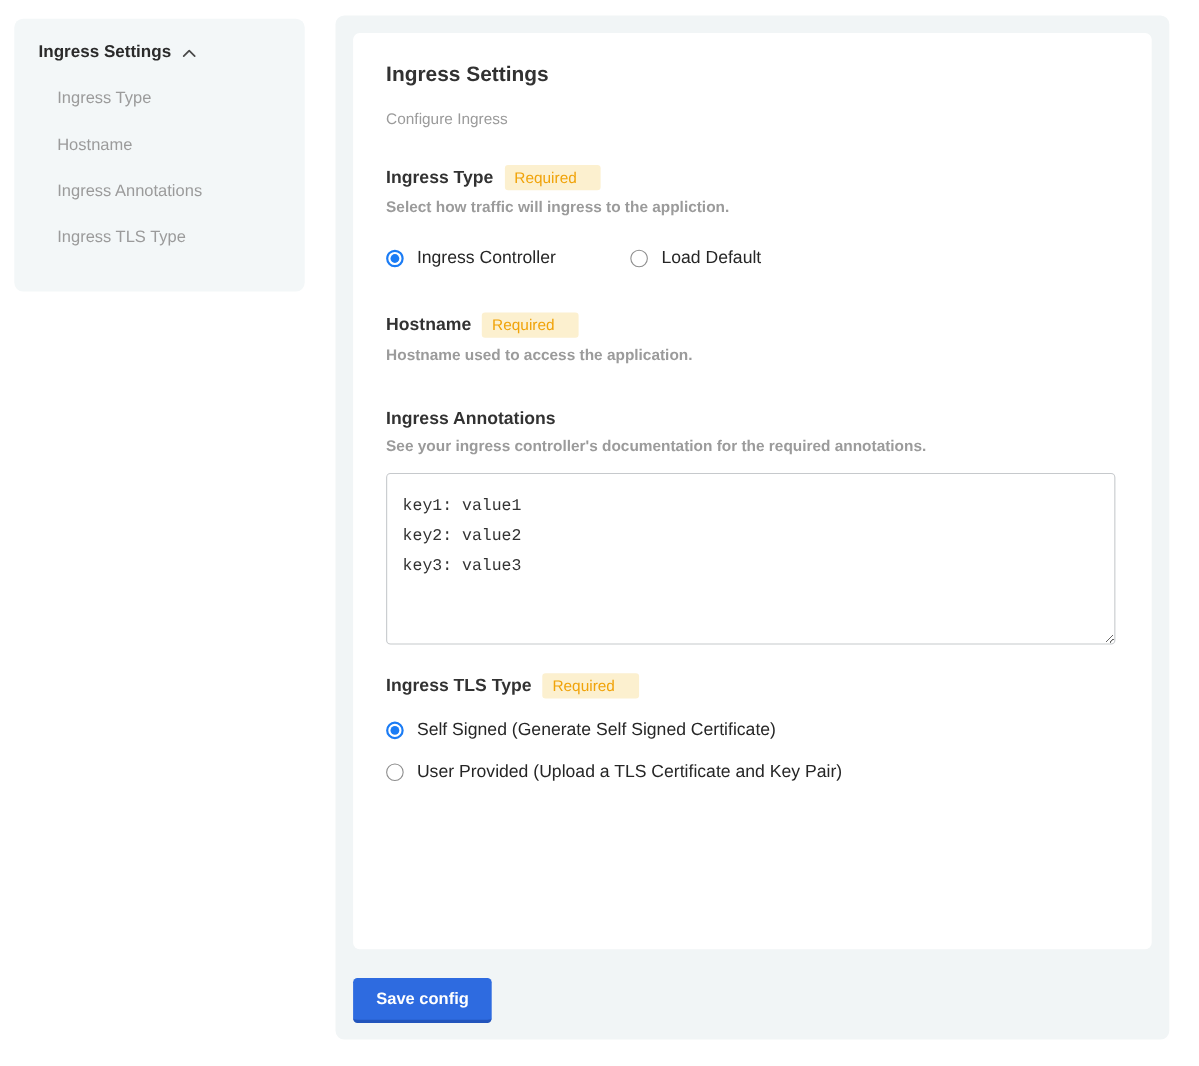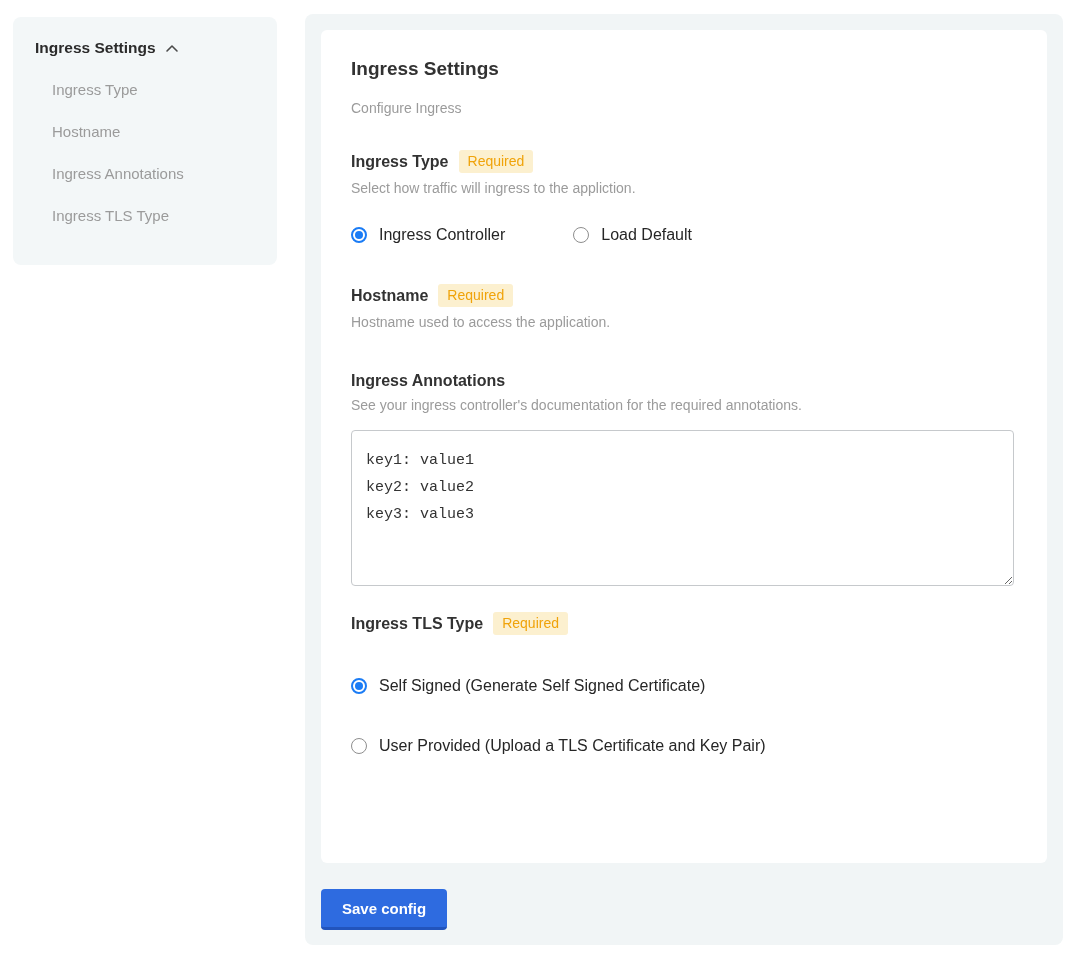--- a/index.html
+++ b/index.html
@@ -54,44 +54,44 @@
   .card-title { font-size: 19px; font-weight: bold; color: #323232; }
   .card-subtitle { margin-top: 20px; font-size: 14px; color: #9b9b9b; }
 
   .section { margin-top: 34px; }
   .section-heading-row { display: flex; align-items: center; gap: 10px; }
   .section-heading { font-size: 16px; font-weight: bold; color: #323232; }
   .required-badge {
     font-size: 14px;
     color: #f0a30a;
     background: #fcf0cf;
-    padding: 3px 9px 4px 9px;
+    padding: 3px 22px 4px 9px;
     border-radius: 3px;
   }
-  .section-desc { margin-top: 7px; font-size: 14px; color: #9b9b9b; }
+  .section-desc { margin-top: 7px; font-size: 14px; color: #9b9b9b; font-weight: bold; }
 
   
   .radio-row { display: flex; align-items: center; gap: 68px; margin-top: 30px; }
   .radio-option { display: flex; align-items: center; gap: 12px; cursor: pointer; }
   .radio-circle {
     width: 16px; height: 16px; border-radius: 50%;
     border: 1.5px solid #8e8e8e; background: #ffffff;
     position: relative; flex: 0 0 auto;
   }
   .radio-option.selected .radio-circle {
     border: 2px solid #1b7cf5;
   }
   .radio-option.selected .radio-circle::after {
     content: "";
     position: absolute; left: 2px; top: 2px;
     width: 8px; height: 8px; border-radius: 50%;
     background: #1b7cf5;
   }
   .radio-label { font-size: 16px; color: #262626; }
-  .radio-stack .radio-option { margin-top: 42px; }
+  .radio-stack .radio-option { margin-top: 20px; }
 
   
   .text-input {
     margin-top: 24px;
     width: 663px; height: 47px;
     border: 1px solid #c6c9cc;
     border-radius: 4px;
     padding: 0 16px;
     font-size: 15px;
     color: #4a4a4a;

